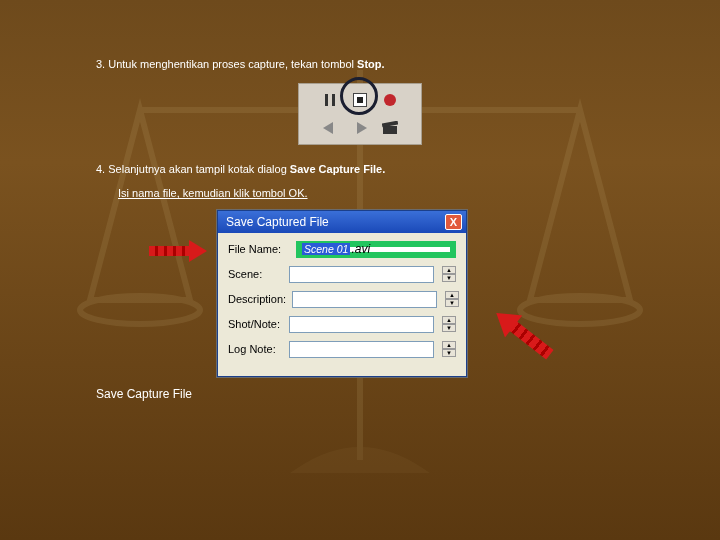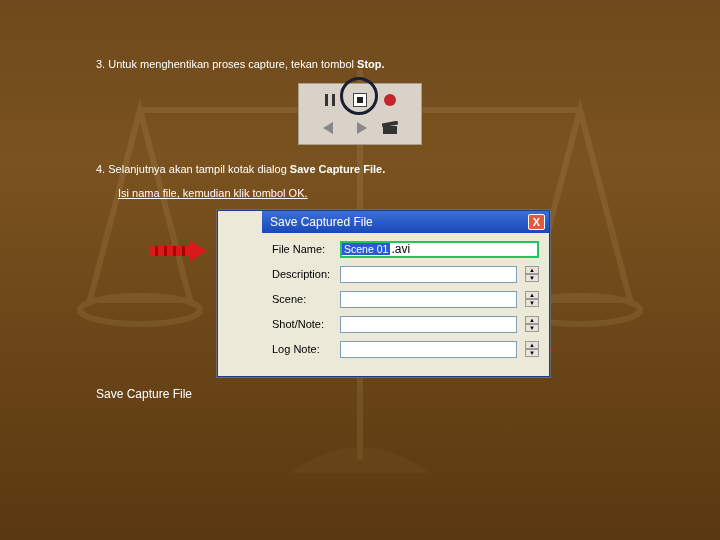--- a/index.html
+++ b/index.html
@@ -34,23 +34,23 @@
   .stop-box { width:14px; height:14px; border:1px solid #444; background:#fff; position:relative; }
   .stop-box::after { content:""; position:absolute; inset:3px; background:#222; }
   .circle-mark {
     position:absolute; left:42px; top:-6px; width:38px; height:38px;
     border:3px solid #1a1e30; border-radius:50%;
   }
 
   
   .dialog-area { position: relative; width: 330px; margin: 6px auto 0; }
   .dialog {
-    width: 333px; background:#ece9d8; border:1px solid #1b3f8b;
+    width: 250px; background:#ece9d8; border:1px solid #1b3f8b;
     box-shadow: 0 0 0 1px #6b6b6b; position: relative; margin-left: 22px;
-    font-size: 11px; color:#000;padding-left:44px;
+    font-size: 11px; color:#000;
   }
   .titlebar {
     height: 22px; background: linear-gradient(180deg,#3a6fd8 0%,#1a49b8 100%);
     color:#fff; display:flex; align-items:center; justify-content:space-between;
     padding: 0 4px 0 8px; font-size: 12px;
   }
   .close-btn {
     width:17px; height:16px; background:#e25a3c; border:1px solid #fff;
     display:flex; align-items:center; justify-content:center; border-radius:2px;
     color:#fff; font-size:11px; font-weight:bold;
@@ -169,35 +169,35 @@
       </div>
 
     <div class="dialog">
       <div class="titlebar">
         <span>Save Captured File</span>
         <span class="close-btn">X</span>
       </div>
       <div class="dlg-body">
         <div class="fld">
           <label>File Name:</label>
-          <div style="flex:1; display:flex; border:2px solid #22c55e; height:17px; background:#fff; align-items:center;">
+          <div style="flex:1; display:flex; border:6px solid #22c55e; height:17px; background:#fff; align-items:center;font-style:italic;">
             <span class="sel" style="background:#2a5bd7;color:#fff;padding:0 2px;font-size:10.5px">Scene 01</span>
             <span style="font-size:12px;padding-left:1px">.avi</span>
           </div>
         </div>
         <div class="fld">
+          <label>Scene:</label>
+          <input style="">
+          <div class="spin">
+              <div>▲</div>
+              <div>▼</div>
+            </div>
+        </div>
+        <div class="fld">
           <label>Description:</label>
-          <input style="">
-          <div class="spin">
-              <div>▲</div>
-              <div>▼</div>
-            </div>
-        </div>
-        <div class="fld">
-          <label>Scene:</label>
           <input style="">
           <div class="spin">
               <div>▲</div>
               <div>▼</div>
             </div>
         </div>
         <div class="fld">
           <label>Shot/Note:</label>
           <input style="">
           <div class="spin">

